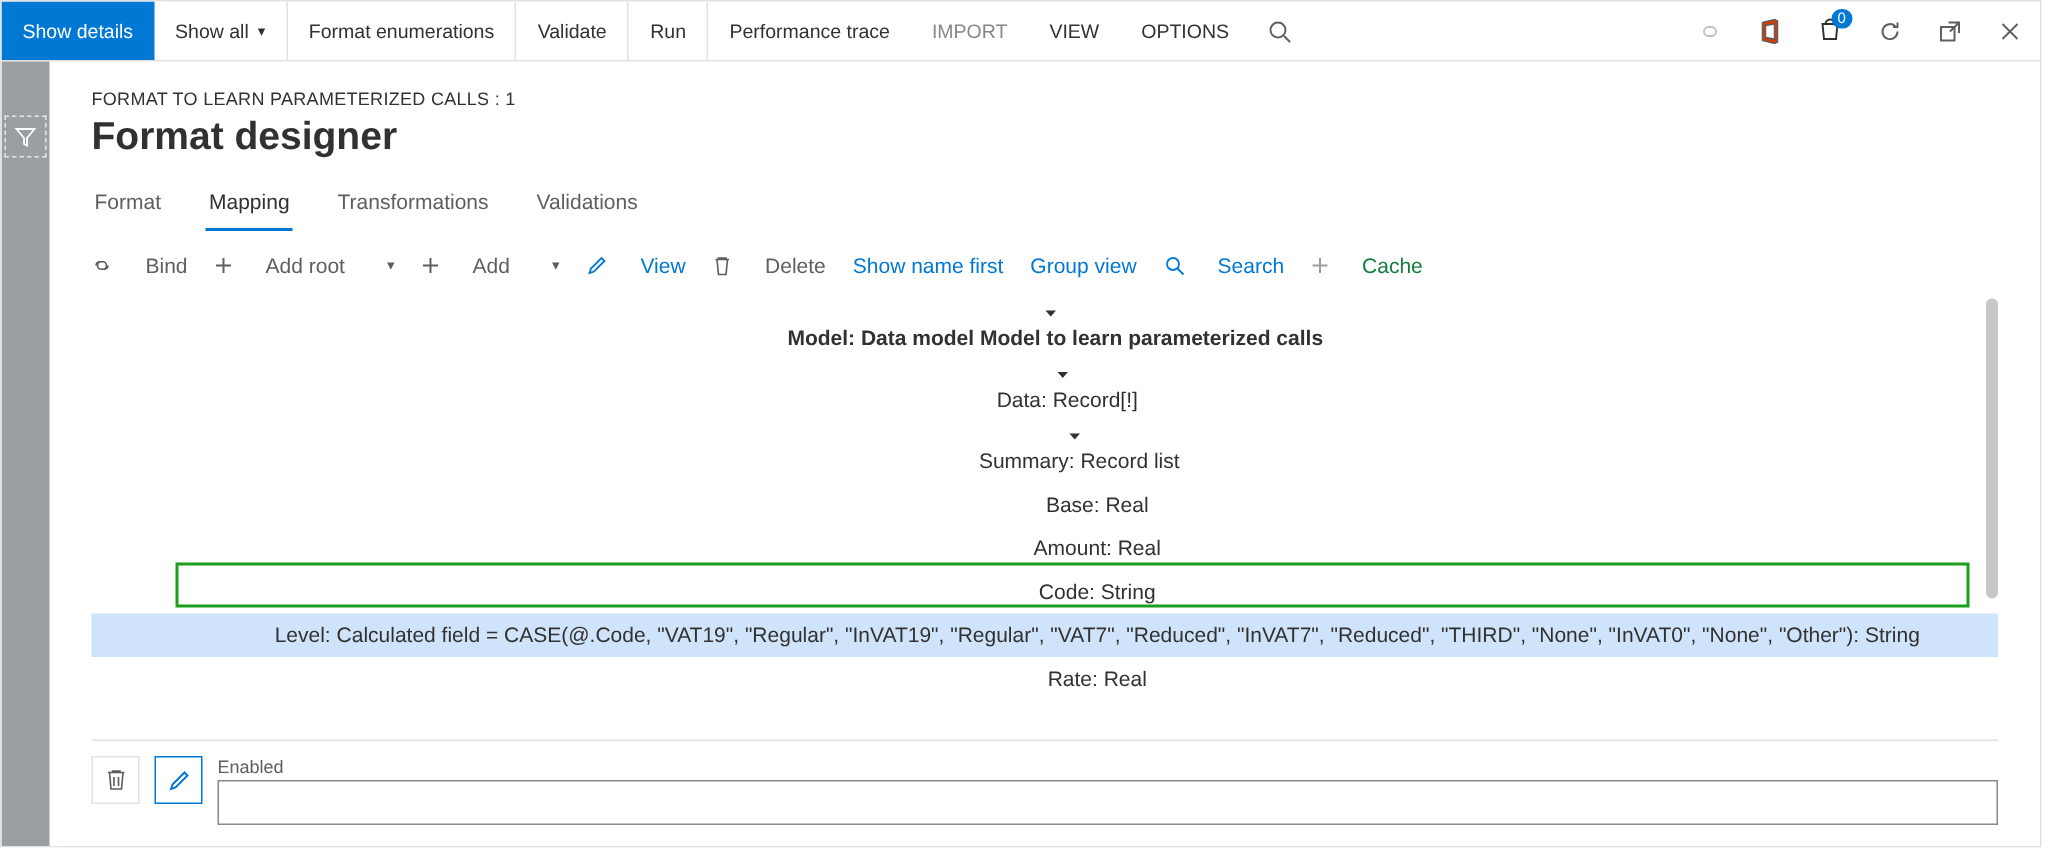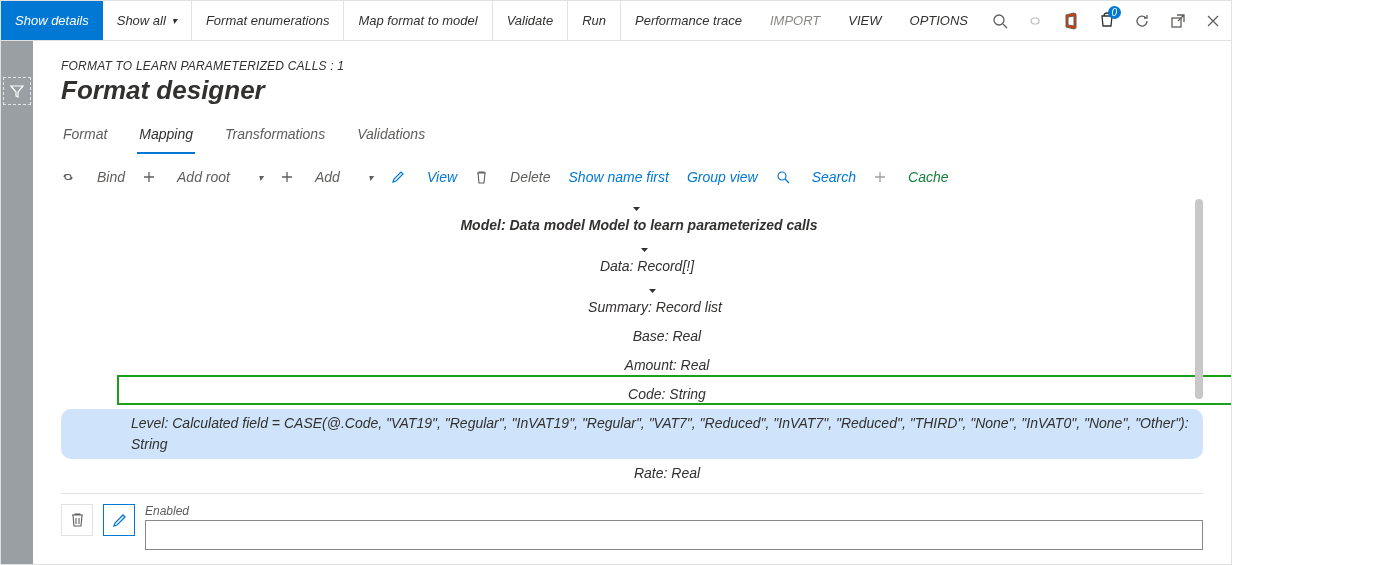--- a/index.html
+++ b/index.html
@@ -1,17 +1,17 @@
 <!DOCTYPE html>
 <html><head>
 <meta charset="utf-8">
 <style>
   * { box-sizing: border-box; }
   html, body { margin:0; padding:0; font-family:"Segoe UI", Arial, sans-serif; font-size:13px; color:#323130; background:#fff; }
-  .page { width:1232px; height:565px; position:relative; overflow:hidden; border:1px solid #e1e1e1;font-style:italic; }
+  .page { width:1361px; height:565px; position:relative; overflow:hidden; border:1px solid #e1e1e1; }
 
   
   .cmdbar { display:flex; align-items:stretch; height:40px; border-bottom:1px solid #e1e1e1; }
   .cmdbar .seg { display:flex; align-items:center; padding:0 14px; border-right:1px solid #e1e1e1; cursor:pointer; white-space:nowrap; }
   .cmdbar .seg.primary { background:#0078d4; color:#fff; border-right:none; }
   .cmdbar .seg.noborder { border-right:none; }
   .cmdbar .seg.quiet { color:#8a8886; }
   .cmdbar .spacer { flex:1; }
   .cmdbar .iconbtn { width:40px; display:flex; align-items:center; justify-content:center; cursor:pointer; color:#605e5c; }
   .cmdbar .iconbtn svg { stroke:#605e5c; }
@@ -44,21 +44,21 @@
   .treewrap { position:relative; margin-top:14px; }
   .tree { font-size:14px; line-height:1.5; }
   .node { display:flex; align-items:center; padding:4px 0 4px 0;flex-direction:column; }
   .twist { width:12px; height:12px; margin-right:6px; display:inline-flex; align-items:center; justify-content:center; }
   .twist svg { display:block; }
   .lvl1 { padding-left:14px; }
   .lvl2 { padding-left:30px; }
   .lvl3 { padding-left:46px; }
   .lvl4 { padding-left:70px; }
   .node.bold > .label { font-weight:600; }
-  .node.sel { background:#cfe4fa;border-radius:10px; }
+  .node.sel { background:#cfe4fa; }
   .greenbox { position:absolute; border:2px solid #1aa01a; pointer-events:none; }
   .vscroll { position:absolute; right:0; top:0; width:8px; height:200px; background:#c8c8c8; border-radius:4px; }
 
   
   .bottom { position:absolute; left:32px; right:0; bottom:0; padding:0 28px 14px 28px; }
   .divline { height:1px; background:#e1e1e1; margin-bottom:10px; }
   .brow { display:flex; align-items:flex-start; gap:10px; }
   .sqbtn { width:32px; height:32px; border:1px solid #e1e1e1; display:flex; align-items:center; justify-content:center; cursor:pointer; color:#605e5c; }
   .sqbtn.accent { border-color:#0078d4; color:#0078d4; }
   .field { flex:1; }
@@ -75,23 +75,20 @@
       <span>Show details</span>
     </div>
     <div class="seg">
       <span>Show all</span>
         <span class="chev">▾</span>
     </div>
     <div class="seg">
       <span>Format enumerations</span>
     </div>
     <div class="seg">
-      <span>Map format to model</span>
-    </div>
-    <div class="seg">
       <span>Validate</span>
     </div>
     <div class="seg">
       <span>Run</span>
     </div>
     <div class="seg noborder">
       <span>Performance trace</span>
     </div>
     <div class="seg noborder quiet">
       <span>IMPORT</span>

